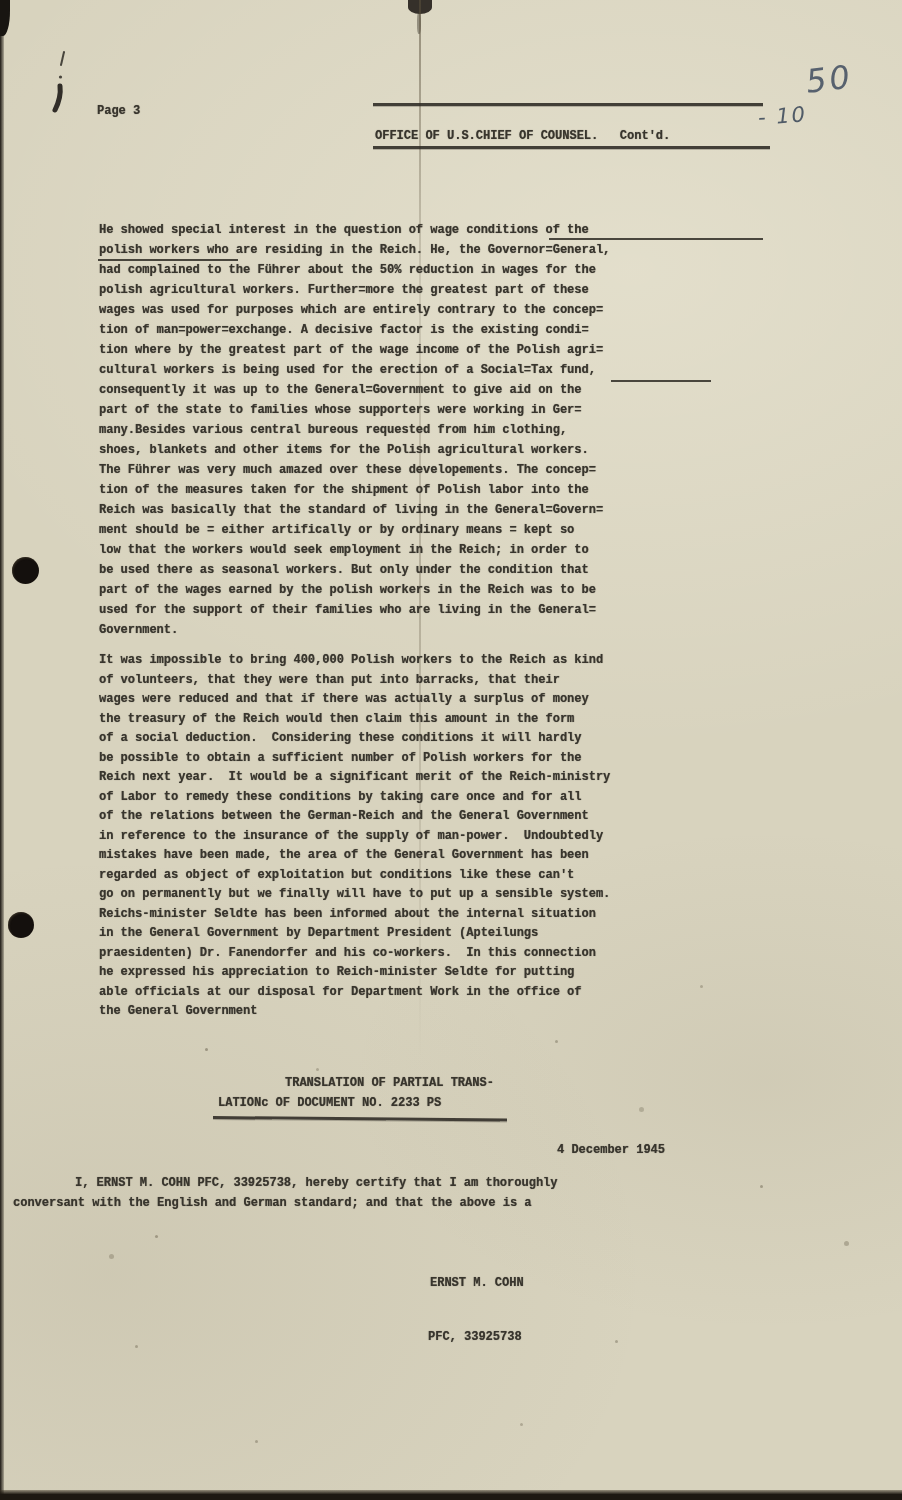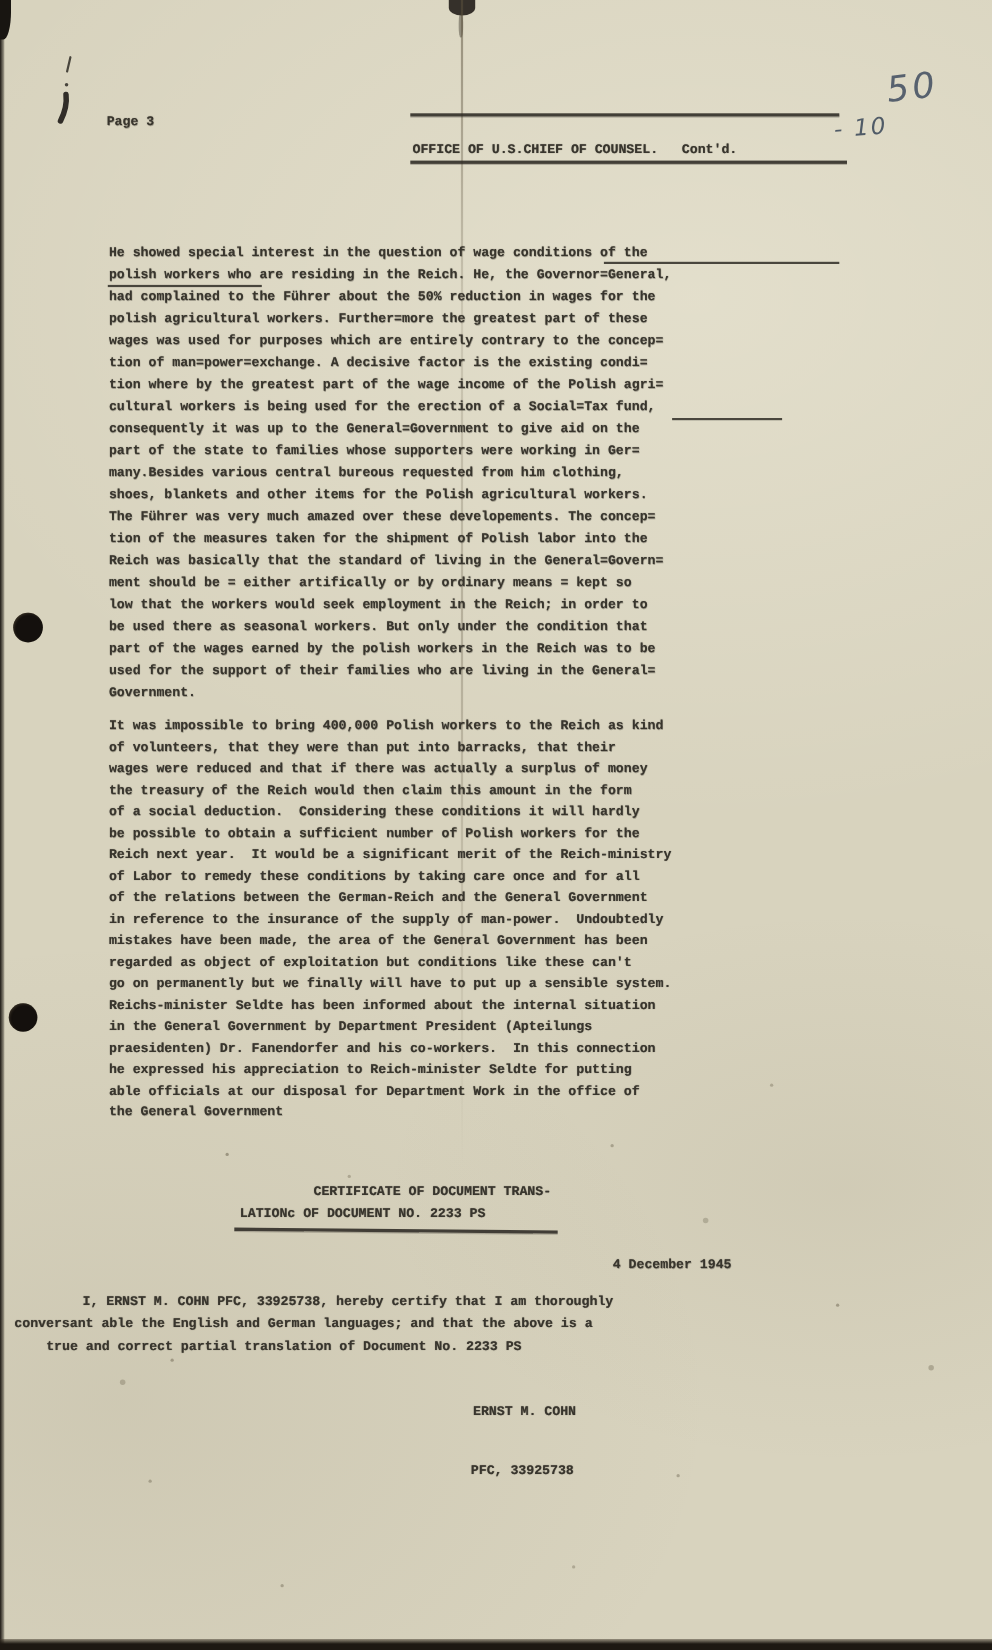--- a/index.html
+++ b/index.html
@@ -164,29 +164,28 @@
 mistakes have been made, the area of the General Government has been
 regarded as object of exploitation but conditions like these can't
 go on permanently but we finally will have to put up a sensible system.
 Reichs-minister Seldte has been informed about the internal situation
 in the General Government by Department President (Apteilungs
 praesidenten) Dr. Fanendorfer and his co-workers.  In this connection
 he expressed his appreciation to Reich-minister Seldte for putting
 able officials at our disposal for Department Work in the office of
 the General Government</div>
 
-  <div class="typed" style="left:285px; top:1076px;">CERTIFICATE OF DOCUMENT TRANS-</div>
+  <div class="typed" style="left:285px; top:1076px;">TRANSLATION OF PARTIAL TRANS-</div>
   <div class="typed" style="left:218px; top:1096px;">LATIONc OF DOCUMENT NO. 2233 PS</div>
   <div class="rule" style="left:213px; top:1116px; width:294px; height:3px;
               transform:rotate(0.5deg); transform-origin:left center;"></div>
 
   <div class="typed" style="left:557px; top:1143px;">4 December 1945</div>
 
   <div class="typed" style="left:75px; top:1176px;">I, ERNST M. COHN PFC, 33925738, hereby certify that I am thoroughly</div>
-  <div class="typed" style="left:13px; top:1196px;">conversant able the English and German languages; and that the above is a</div>
-  <div class="typed" style="left:42px; top:1217px;">true and correct partial translation of Document No. 2233 PS</div>
+  <div class="typed" style="left:13px; top:1196px;">conversant with the English and German standard; and that the above is a</div>
 
   <div class="typed" style="left:430px; top:1276px;">ERNST M. COHN</div>
   <div class="typed" style="left:428px; top:1298px;margin-top:32px;">PFC, 33925738</div>
 
   <div class="speckles"></div>
 
 </div>
 
 </body></html>

